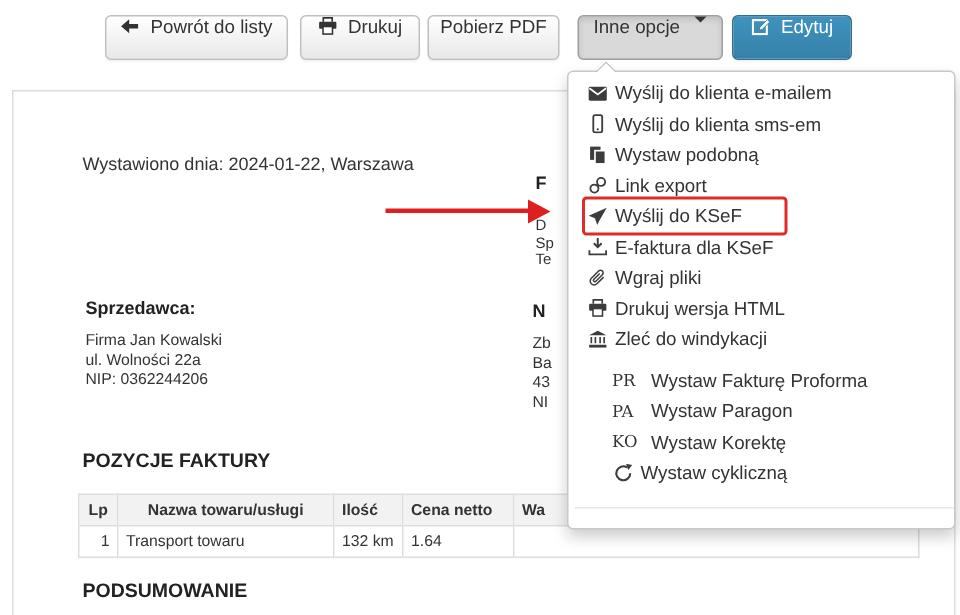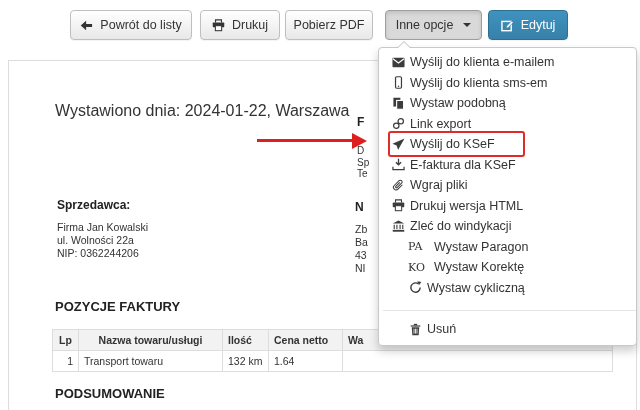--- a/index.html
+++ b/index.html
@@ -4,21 +4,21 @@
 <style>
   * { margin:0; padding:0; box-sizing:border-box; }
   html,body { background:#fff; }
   .page {
     position:relative; width:640px; height:410px; overflow:hidden;
     font-family:"Liberation Sans", sans-serif; background:#fff; color:#333;
   }
 
   
   .btn {
-    position:absolute; top:10px; height:30px; display:flex; align-items:center;
+    position:absolute; top:10px; height:30px; display:flex; 
     justify-content:center; gap:7px; font-size:12.5px; color:#333;
     background:linear-gradient(#ffffff,#e8e8e8); border:1px solid #bfbfbf;
     border-radius:4px; cursor:pointer; white-space:nowrap;
     box-shadow:0 1px 1px rgba(0,0,0,.05);
   }
   .btn svg { display:block; }
   #btn-back  { left:70px;  width:122px; }
   #btn-print { left:200px; width:80px; }
   #btn-pdf   { left:285px; width:88px; }
   #btn-more  { left:385px; width:97px;
@@ -27,21 +27,21 @@
   #btn-edit  { left:488px; width:80px; color:#fff;
     background:linear-gradient(#3f92c0,#3681a8); border-color:#2e6f92; }
   .caret { display:inline-block; width:0; height:0; margin-left:3px;
     border-left:4px solid transparent; border-right:4px solid transparent;
     border-top:4px solid #333; }
 
   
   .card { position:absolute; left:8px; top:60px; width:629px; height:370px;
     background:#fff; border:1px solid #ddd; }
   .abs { position:absolute; }
-  .small { font-size:16px; color:#333; }
+  .small { font-size:12px; color:#333; }
   .tiny  { font-size:10px; color:#333; line-height:11.5px; }
   .bold-head { font-size:12px; font-weight:bold; color:#222; }
   .section-head { font-size:13px; font-weight:bold; color:#222; }
   .addr { font-size:10.5px; line-height:13px; color:#333; }
 
   
   table.items { position:absolute; left:52px; top:329px; border-collapse:collapse;
     font-size:10.5px; color:#333; table-layout:fixed; width:560px; }
   table.items th, table.items td { border:1px solid #ddd; padding:3px 5px; height:21px; overflow:hidden; white-space:nowrap; }
   table.items th { background:#f2f2f2; font-weight:bold; }
@@ -259,45 +259,38 @@
         <div class="menu-item">
           <span class="mi-icon">
             <svg viewBox="0 0 14 14" width="13" height="13">
               <path d="M7 0.6L0.8 3.8h12.4L7 0.6z" fill="currentColor"></path>
               <path d="M2.4 5v4.6M5.3 5v4.6M8.7 5v4.6M11.6 5v4.6" stroke="currentColor" stroke-width="1.2"></path>
               <rect x="0.8" y="10.6" width="12.4" height="2" fill="currentColor"></rect>
             </svg>
           </span>
           <span class="mi-label">Zleć do windykacji</span>
         </div>
+        <div class="menu-item indent group-start">
+          <span class="mi-icon text-icon">PR</span>
+          <span class="mi-label">Wystaw Fakturę Proforma</span>
+        </div>
         <div class="menu-item indent">
           <span class="mi-icon text-icon">PA</span>
           <span class="mi-label">Wystaw Paragon</span>
         </div>
         <div class="menu-item indent">
           <span class="mi-icon text-icon">KO</span>
           <span class="mi-label">Wystaw Korektę</span>
         </div>
         <div class="menu-item indent">
           <span class="mi-icon">
             <svg viewBox="0 0 14 14" width="13" height="13">
               <path d="M12 7A5 5 0 1 1 9.8 2.9" fill="none" stroke="currentColor" stroke-width="1.5"></path>
               <polygon points="9,0.2 13.4,1 10.6,4.6" fill="currentColor"></polygon>
             </svg>
           </span>
           <span class="mi-label">Wystaw cykliczną</span>
         </div>
         <div class="menu-divider"></div>
-        <div class="menu-item indent">
-          <span class="mi-icon">
-            <svg viewBox="0 0 14 14" width="13" height="13">
-              <rect x="1.8" y="2.6" width="10.4" height="1.3" fill="currentColor"></rect>
-              <path d="M5.2 0.9h3.6v1.7H5.2z" fill="currentColor"></path>
-              <path d="M3 4.6h8l-0.6 8.6H3.6L3 4.6z" fill="currentColor"></path>
-              <path d="M5.4 6.2v5.2M7 6.2v5.2M8.6 6.2v5.2" stroke="#fff" stroke-width="0.9"></path>
-            </svg>
-          </span>
-          <span class="mi-label">Usuń</span>
-        </div>
       </div>
   </div>
 
 </div>
 
 </body></html>

